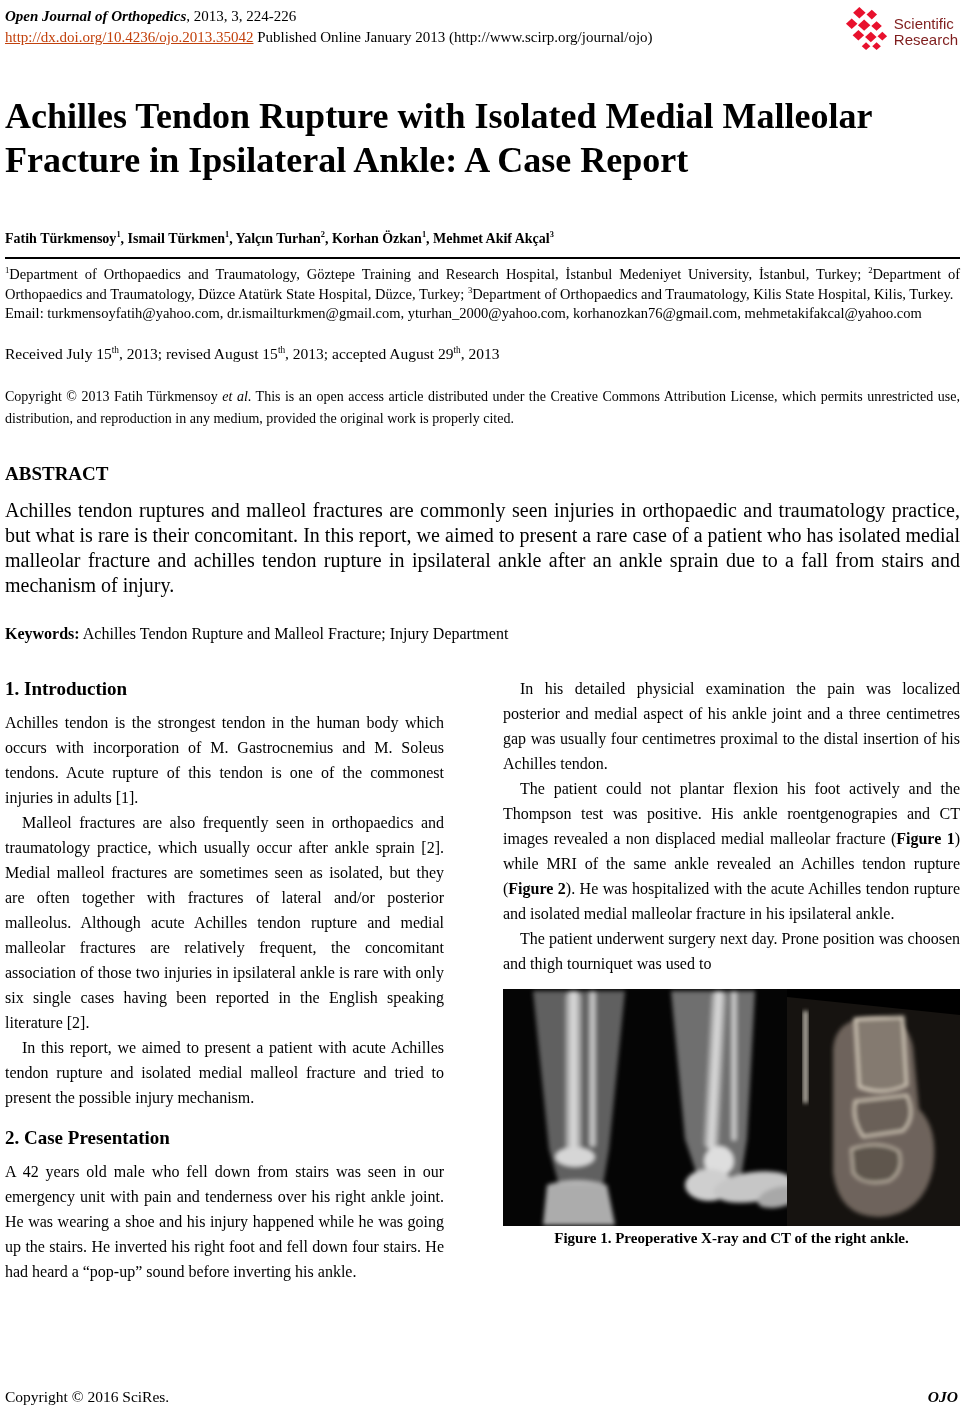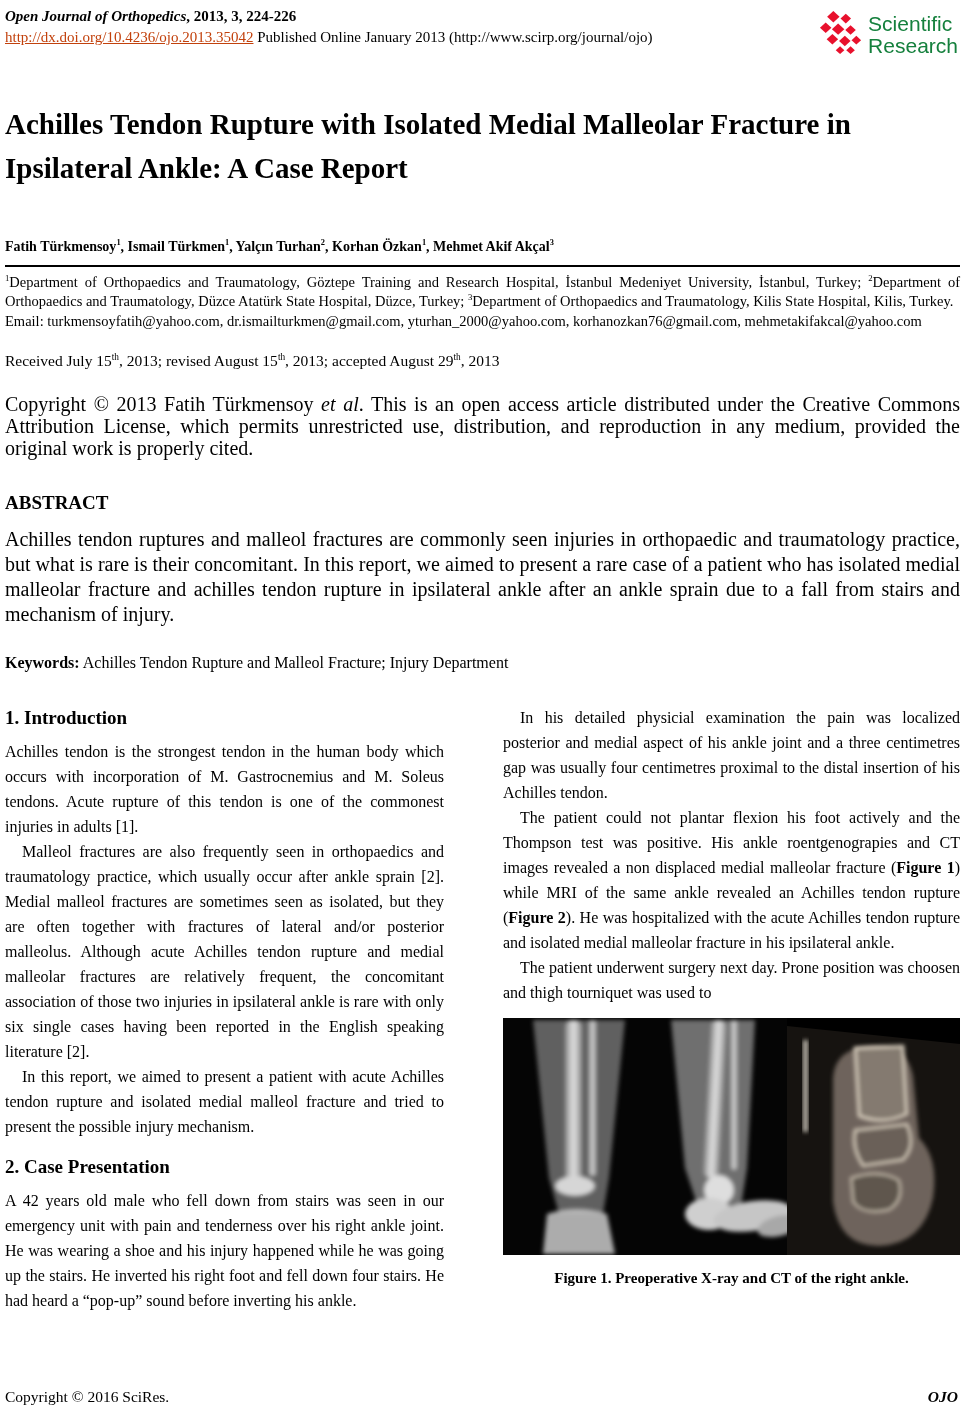--- a/index.html
+++ b/index.html
@@ -12,60 +12,60 @@
   }
   .page { position: relative; width: 966px; height: 1417px; padding: 6px 6px 0 5px; }
 
   sup { font-size: 0.6em; line-height: 0; vertical-align: super; }
 
   
   .header { display: flex; justify-content: space-between; align-items: flex-start; }
   .header-left { font-size: 15px; line-height: 21px; }
   .journal-line { font-weight: bold; }
   .logo { display: flex; align-items: center; gap: 5px; margin-right: 2px; }
-  .logo-text { font-family: "Liberation Sans", sans-serif; font-size: 21px; color: #15803d; line-height: 1.06; margin-top: 7px; }
+  .logo-text { font-family: "Liberation Sans", sans-serif; font-size: 15px; color: #7f1d1d; line-height: 1.06; margin-top: 7px; }
 
   
-  .title { font-size: 29px; font-weight: bold; line-height: 44px; margin-top: 44px; }
+  .title { font-size: 36px; font-weight: bold; line-height: 44px; margin-top: 44px; }
   .authors { font-size: 14px; margin-top: 49px; }
   .rule { border: none; border-top: 2px solid #000; margin: 10px 0 6px 0; }
   .affil { font-size: 14.5px; line-height: 19.5px; text-align: justify; }
   .email-block { font-size: 14.5px; line-height: 19.5px; padding-left: 52px; text-indent: -52px; }
   .received { font-size: 15.5px; margin-top: 21px; }
-  .copyright-notice { font-size: 20px; line-height: 22px; text-align: justify; margin-top: 23px; }
+  .copyright-notice { font-size: 14px; line-height: 22px; text-align: justify; margin-top: 23px; }
   .abstract-heading { font-size: 19px; font-weight: bold; margin-top: 33px; }
   .abstract-text { font-size: 20px; line-height: 25px; text-align: justify; margin-top: 13px; }
   .keywords { font-size: 16px; margin-top: 27px; }
 
   
   .columns { display: flex; gap: 59px; margin-top: 33px; }
   .col { width: 457px; font-size: 16px; line-height: 25px; text-align: justify; }
   .sec-heading { font-size: 19px; font-weight: bold; margin: 0 0 9px 0; }
   .sec-heading.second { margin-top: 15px; }
   .col p { margin: 0; }
   .col p.ind { text-indent: 17px; }
 
   
   .figure-block { margin-top: 13px; }
   .figure-img { display: block; width: 457px; height: 237px; }
-  .figure-caption { font-size: 15px; font-weight: bold; text-align: center; margin-top: 11px; }
+  .figure-caption { font-size: 15px; font-weight: bold; text-align: center; margin-top: 0; }
 
   
   .footer { position: absolute; left: 5px; right: 8px; bottom: 11px;
             display: flex; justify-content: space-between; font-size: 15.5px; }
   .journal-abbrev { font-weight: bold; font-style: italic; }
 </style>
 </head>
 <body>
 
 <div class="page">
 
   <div class="header">
     <div class="header-left">
-      <div class="journal-line"><span style="font-weight: bold; font-style: italic;">Open Journal of Orthopedics</span><span style="font-weight: bold;">, 2013, 3, 224-226</span></div>
+      <div class="journal-line"><span style="font-weight: bold; font-style: italic;">Open Journal of Orthopedics</span><span style="font-weight: normal;">, 2013, 3, 224-226</span></div>
       <div class="doi-line"><span><span style="text-decoration: underline; color: #c2410c;">http://dx.doi.org/10.4236/ojo.2013.35042</span><span> Published Online January 2013 (http://www.scirp.org/journal/ojo)</span></span></div>
     </div>
     <div class="logo">
       <svg width="44" height="44" viewBox="0 0 46 46" aria-hidden="true">
         <g fill="#e8112d">
           <polygon points="15,1 21.5,7 15,13 8.5,7"></polygon>
           <polygon points="28,4 33.5,9 28,14 22.5,9"></polygon>
           <polygon points="7,13 13,18.5 7,24 1,18.5"></polygon>
           <polygon points="20,14 26.5,20 20,26 13.5,20"></polygon>
           <polygon points="33,16 38.5,21 33,26 27.5,21"></polygon>

